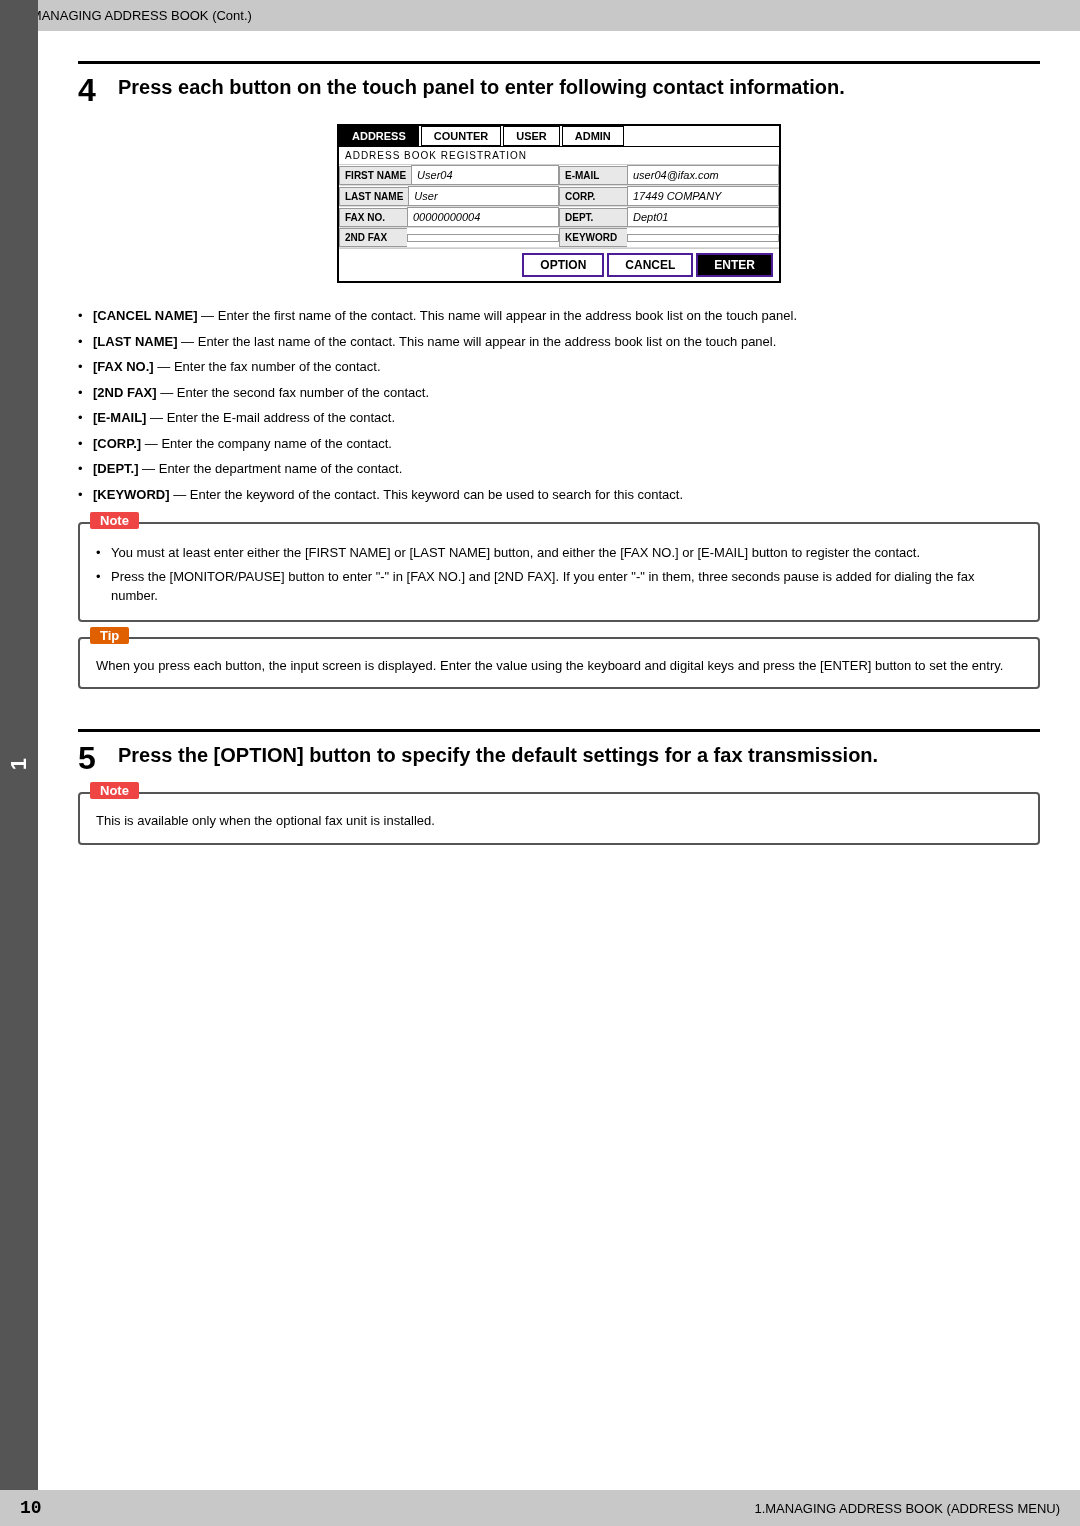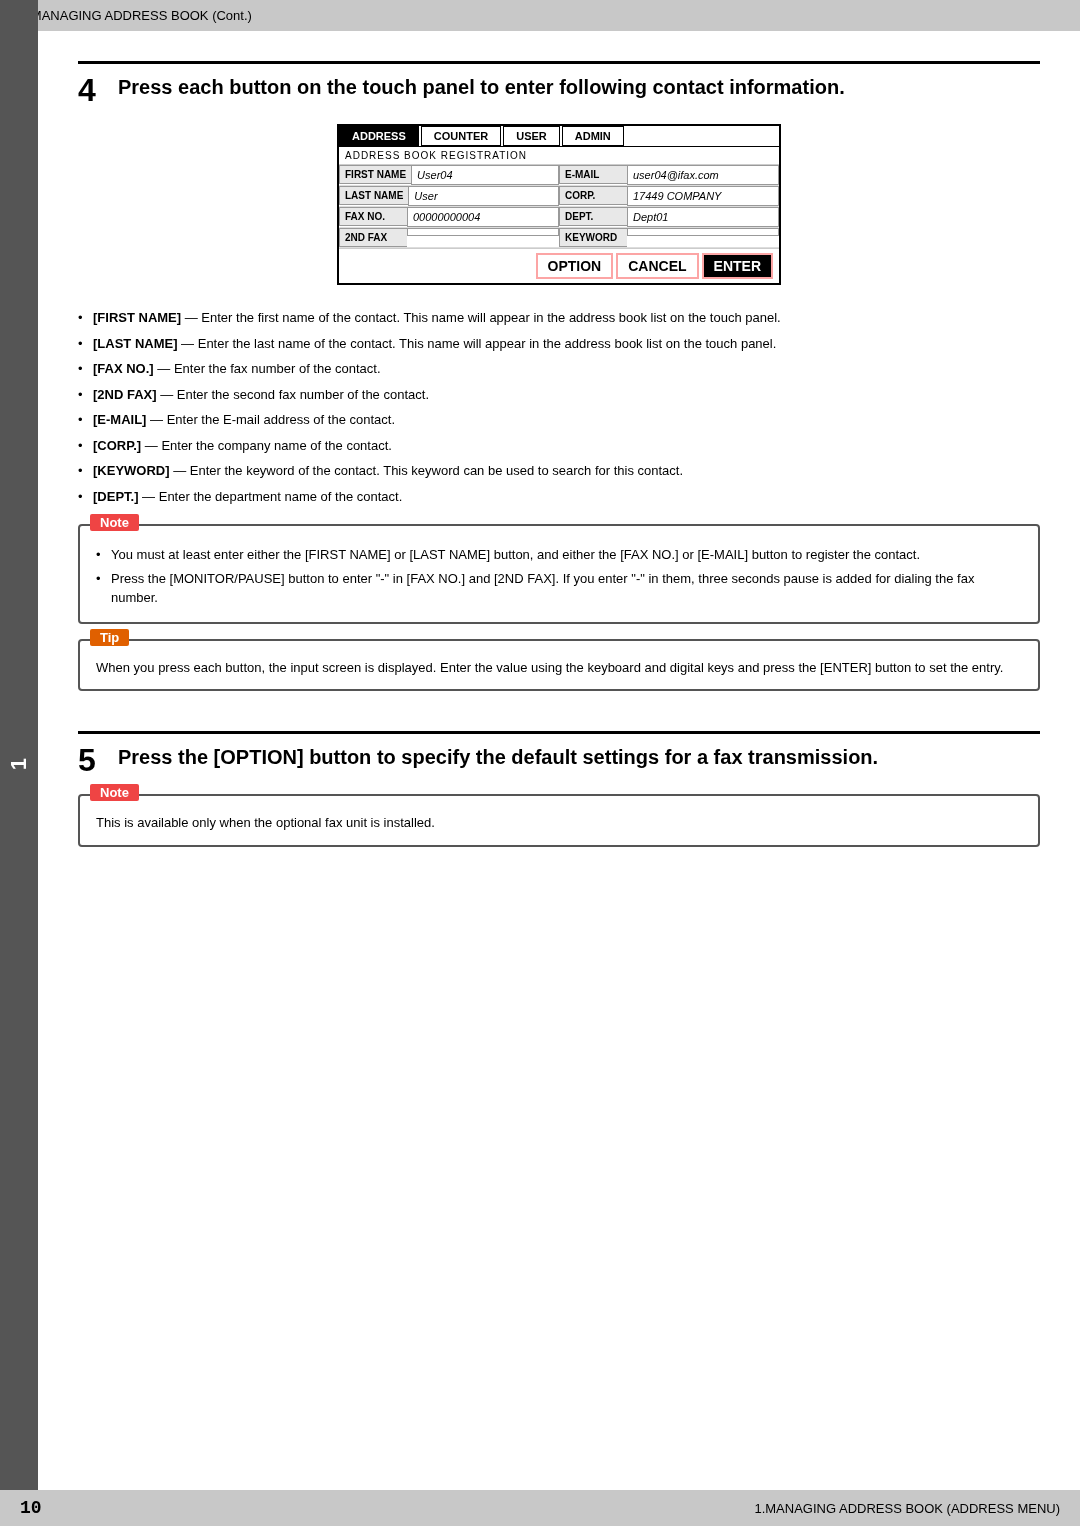--- a/index.html
+++ b/index.html
@@ -121,21 +121,21 @@
       gap: 0;
     }
 
     .form-col {
       display: flex;
       flex-direction: column;
     }
 
     .form-row {
       display: flex;
-      align-items: flex-start;
+      align-items: center;
       border-bottom: 1px solid #ddd;
     }
 
     .form-label {
       background: #e8e8e8;
       border: 1px solid #999;
       border-right: none;
       padding: 3px 5px;
       font-size: 10px;
       font-weight: bold;
@@ -157,23 +157,23 @@
 
     .button-bar {
       display: flex;
       justify-content: flex-end;
       padding: 4px 6px;
       gap: 3px;
       border-top: 1px solid #ccc;
     }
 
     .action-btn {
-      border: 2px solid #fca5a5;
-      padding: 3px 10px;
-      font-size: 14px;
+      border: 2px solid #4c1d95;
+      padding: 3px 16px;
+      font-size: 12px;
       font-weight: bold;
       text-transform: uppercase;
       background: #fff;
       cursor: pointer;
     }
 
     .action-btn.enter-btn {
       background: #000;
       color: #fff;
     }
@@ -348,28 +348,28 @@
       </div>
 
       <div class="button-bar">
         <button class="action-btn">OPTION</button>
         <button class="action-btn">CANCEL</button>
         <button class="action-btn enter-btn">ENTER</button>
       </div>
     </div>
 
     <ul class="bullet-list">
-      <li><span class="bold">[FIRST NAME]</span> — Enter the first name of the contact.  This name will appear in the address book list on the touch panel.</li>
+      <li><span class="bold">[CANCEL NAME]</span> — Enter the first name of the contact.  This name will appear in the address book list on the touch panel.</li>
       <li><span class="bold">[LAST NAME]</span> — Enter the last name of the contact.  This name will appear in the address book list on the touch panel.</li>
       <li><span class="bold">[FAX NO.]</span> — Enter the fax number of the contact.</li>
       <li><span class="bold">[2ND FAX]</span> — Enter the second fax number of the contact.</li>
       <li><span class="bold">[E-MAIL]</span> — Enter the E-mail address of the contact.</li>
       <li><span class="bold">[CORP.]</span> — Enter the company name of the contact.</li>
+      <li><span class="bold">[DEPT.]</span> — Enter the department name of the contact.</li>
       <li><span class="bold">[KEYWORD]</span> — Enter the keyword of the contact.  This keyword can be used to search for this contact.</li>
-      <li><span class="bold">[DEPT.]</span> — Enter the department name of the contact.</li>
     </ul>
 
     <div class="note-box">
       <div class="note-label">Note</div>
       <ul>
         <li>You must at least enter either the [FIRST NAME] or [LAST NAME] button, and either the [FAX NO.] or [E-MAIL] button to register the contact.</li>
         <li>Press the [MONITOR/PAUSE] button to enter "-" in [FAX NO.] and [2ND FAX]. If you enter "-" in them, three seconds pause is added for dialing the fax number.</li>
       </ul>
     </div>
 

